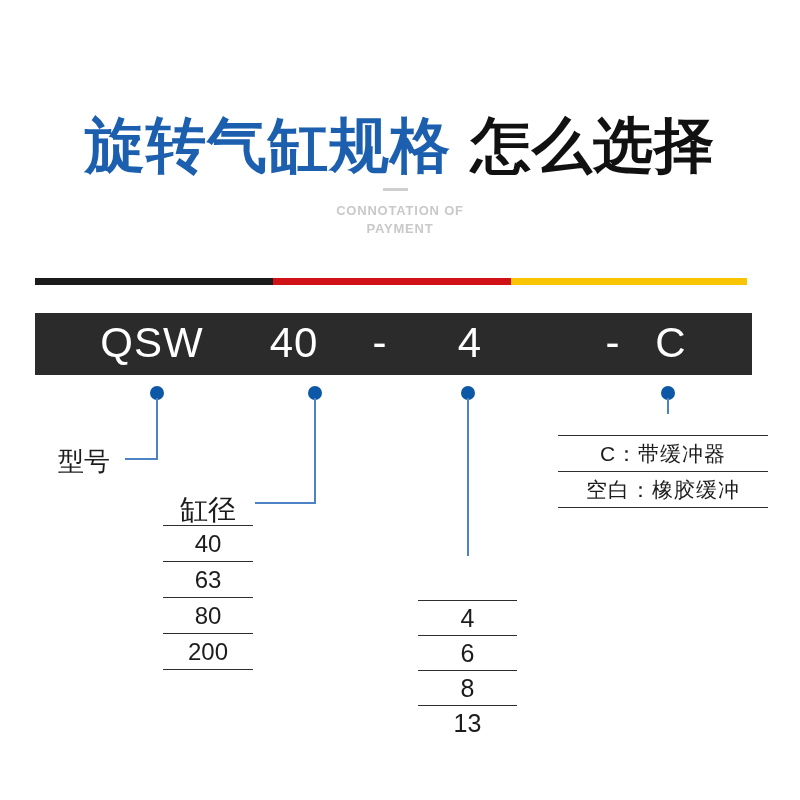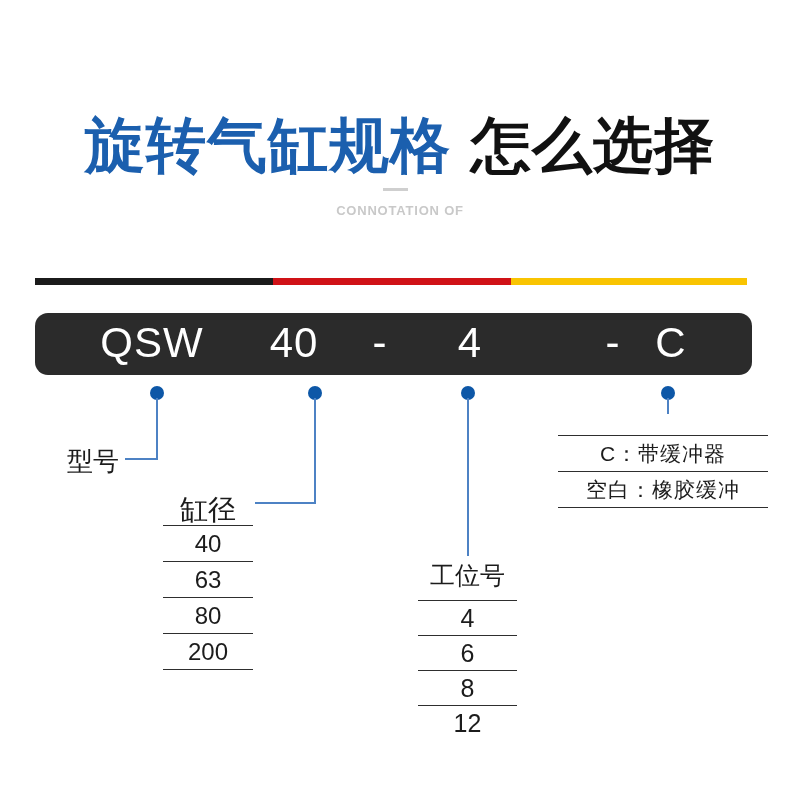--- a/index.html
+++ b/index.html
@@ -30,21 +30,20 @@
   
   .tricolor { position:absolute; top:278px; left:35px; width:712px; height:7px; display:flex; }
   .seg-black  { width:238px; background:var(--divider-black,#1b1b1b); }
   .seg-red    { width:238px; background:var(--divider-red,#d01217); }
   .seg-yellow { width:236px; background:var(--divider-yellow,#f9c401); }
 
   
   .code-bar {
     position:absolute; top:313px; left:35px; width:717px; height:62px;
     background:var(--code-bar-bg,#2b2b2b);
-    border-radius:13px;
   }
   .code-part {
     position:absolute; top:0; height:62px; line-height:60px; color:#ffffff;
     font-size:42px; transform:translateX(-50%); letter-spacing:1px;
   }
   .cp0{left:117px} .cp1{left:259px} .cp2{left:345px}
   .cp3{left:435px} .cp4{left:578px} .cp5{left:636px}
 
   
   .dot {
@@ -56,21 +55,21 @@
   .v1{left:156px; top:398px; height:62px}
   .v2{left:314px; top:398px; height:106px}
   .v3{left:467px; top:398px; height:158px}
   .v4{left:667px; top:398px; height:16px}
   .hline { position:absolute; height:2px; background:var(--leader-blue,#4d82c4); }
   .h1{left:125px; top:458px; width:33px}
   .h2{left:255px; top:502px; width:61px}
 
   
   .model-label {
-    position:absolute; left:67px; top:444px; font-size:26px; color:#1c1c1c;
+    position:absolute; left:58px; top:444px; font-size:26px; color:#1c1c1c;
   }
   .bore-label {
     position:absolute; left:163px; top:491px; width:90px; text-align:center;
     font-size:28px; color:#1c1c1c;
   }
   .station-label {
     position:absolute; left:418px; top:559px; width:99px; text-align:center;
     font-size:25px; color:#1c1c1c;
   }
 
@@ -95,20 +94,21 @@
 </head>
 <body>
 
 <div class="page">
 
   <h1 class="title"><span class="hl">旋转气缸规格</span><span>怎么选择</span></h1>
 
   <div class="deco-dash"></div>
   <div class="subtitle">
     <div>CONNOTATION OF</div>
+    <div>PAYMENT</div>
   </div>
 
   <div class="tricolor">
     <div class="seg-black"></div>
     <div class="seg-red"></div>
     <div class="seg-yellow"></div>
   </div>
 
   <div class="code-bar">
     <span class="code-part cp0">QSW</span>
@@ -134,26 +134,25 @@
   <div class="model-label">型号</div>
 
   <div class="bore-label">缸径</div>
   <div class="opt-table bore-table closed">
     <div class="trow">40</div>
     <div class="trow">63</div>
     <div class="trow">80</div>
     <div class="trow">200</div>
   </div>
 
-  <div class="station-label">工位号</div>
   <div class="opt-table station-table">
     <div class="trow">4</div>
     <div class="trow">6</div>
     <div class="trow">8</div>
-    <div class="trow">12</div>
+    <div class="trow">13</div>
   </div>
 
   <div class="opt-table buffer-table closed">
     <div class="trow">C：带缓冲器</div>
     <div class="trow">空白：橡胶缓冲</div>
   </div>
 
 </div>
 
 </body></html>

